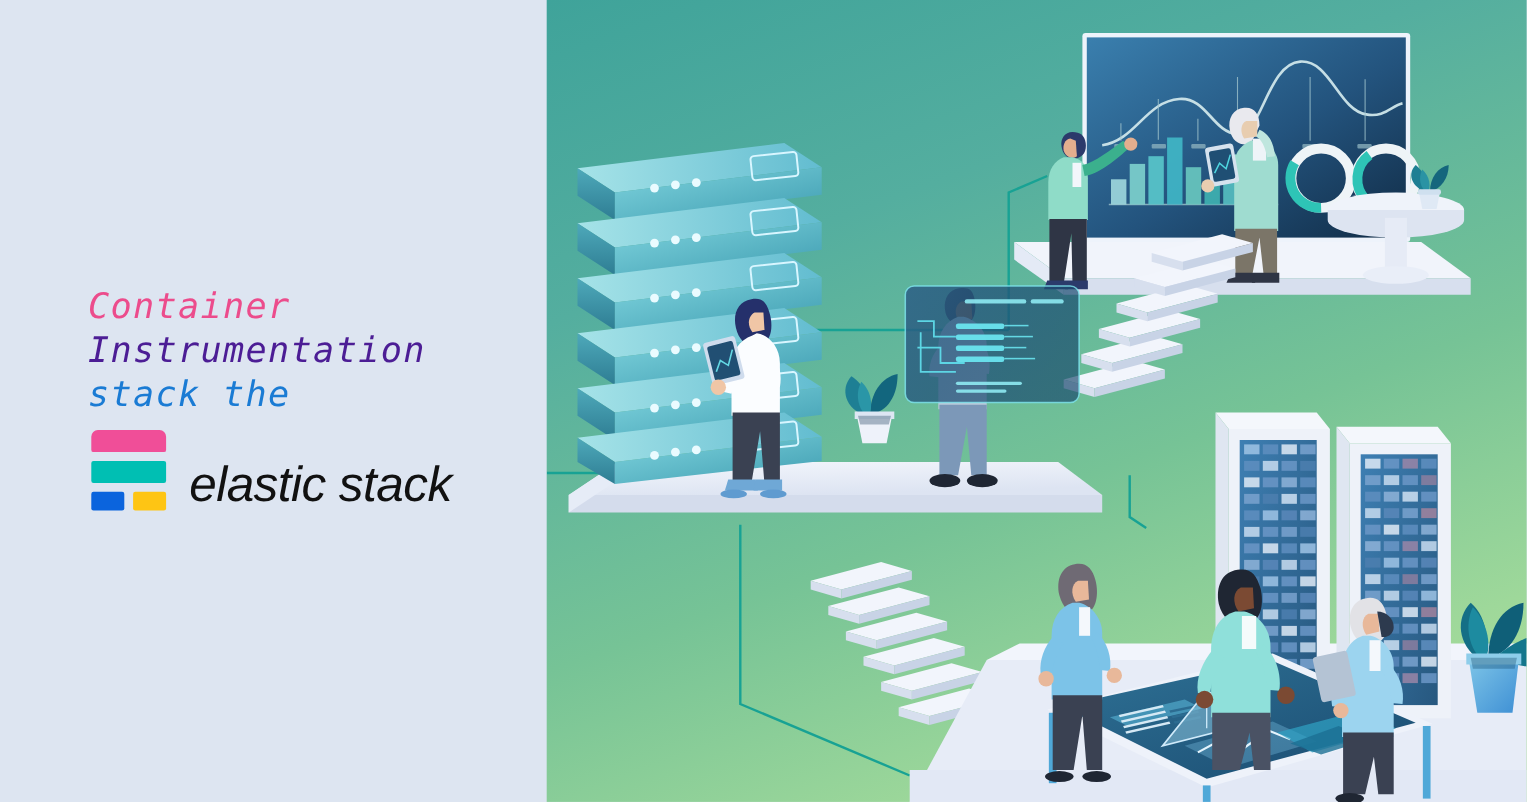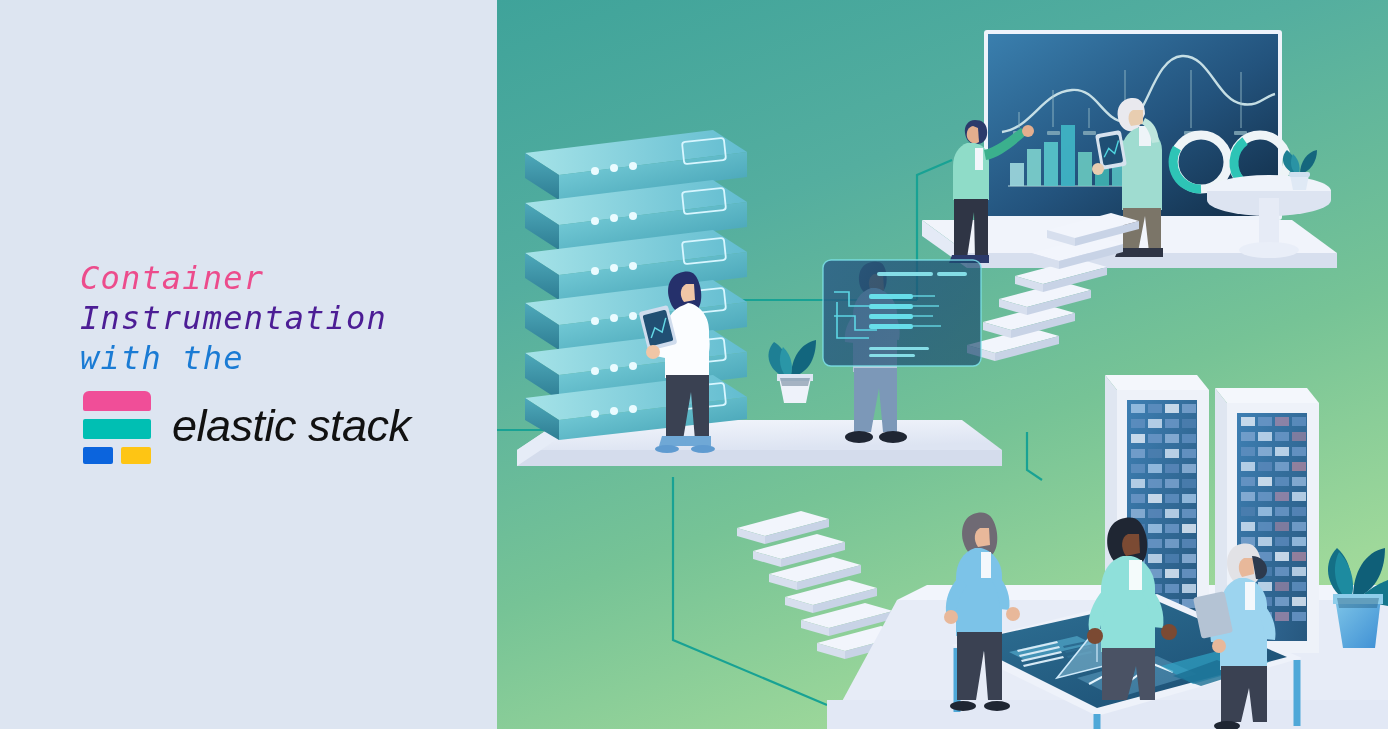--- a/index.html
+++ b/index.html
@@ -21,21 +21,21 @@
     font-family:"DejaVu Sans Mono", monospace;
     font-size:32px; line-height:40px; font-weight:400;
     letter-spacing:1.2px; white-space:nowrap;
   }
   .t-pink { color:#ec4c8c; }
   .t-teal { color:#4c1d95; }
   .t-blue { color:#1a7bd4; }
 
   #logo-row {
     position:absolute; left:80px; top:388px;
-    display:flex; align-items:center;
+    display:flex; align-items:flex-end;
   }
   #elastic-mark { width:74px; height:74px; position:relative; }
   #elastic-mark .bar { position:absolute; }
   #mark-pink   { left:3px;  top:3px;  width:68px; height:20px; background:#f04e98; border-radius:6px 6px 2px 2px; }
   #mark-teal   { left:3px;  top:31px; width:68px; height:20px; background:#00bfb3; border-radius:2px; }
   #mark-blue   { left:3px;  top:59px; width:30px; height:17px; background:#0b64dd; border-radius:2px; }
   #mark-yellow { left:41px; top:59px; width:30px; height:17px; background:#fec514; border-radius:2px; }
   #elastic-word {
     margin-left:18px; font-family:"Liberation Sans", sans-serif;
     font-size:45px; color:#111; letter-spacing:-0.5px; line-height:45px;
@@ -52,21 +52,21 @@
 </head>
 <body>
 
 <div id="slide">
 
   <div id="left-panel">
 
     <div id="title-block">
       <div class="title-line t-pink">Container</div>
       <div class="title-line t-teal">Instrumentation</div>
-      <div class="title-line t-blue">with the</div>
+      <div class="title-line t-blue">stack the</div>
     </div>
 
     <div id="logo-row">
       <div id="elastic-mark">
         <div class="bar" id="mark-pink"></div>
         <div class="bar" id="mark-teal"></div>
         <div class="bar" id="mark-blue"></div>
         <div class="bar" id="mark-yellow"></div>
       </div>
       <div id="elastic-word">elastic stack</div>

